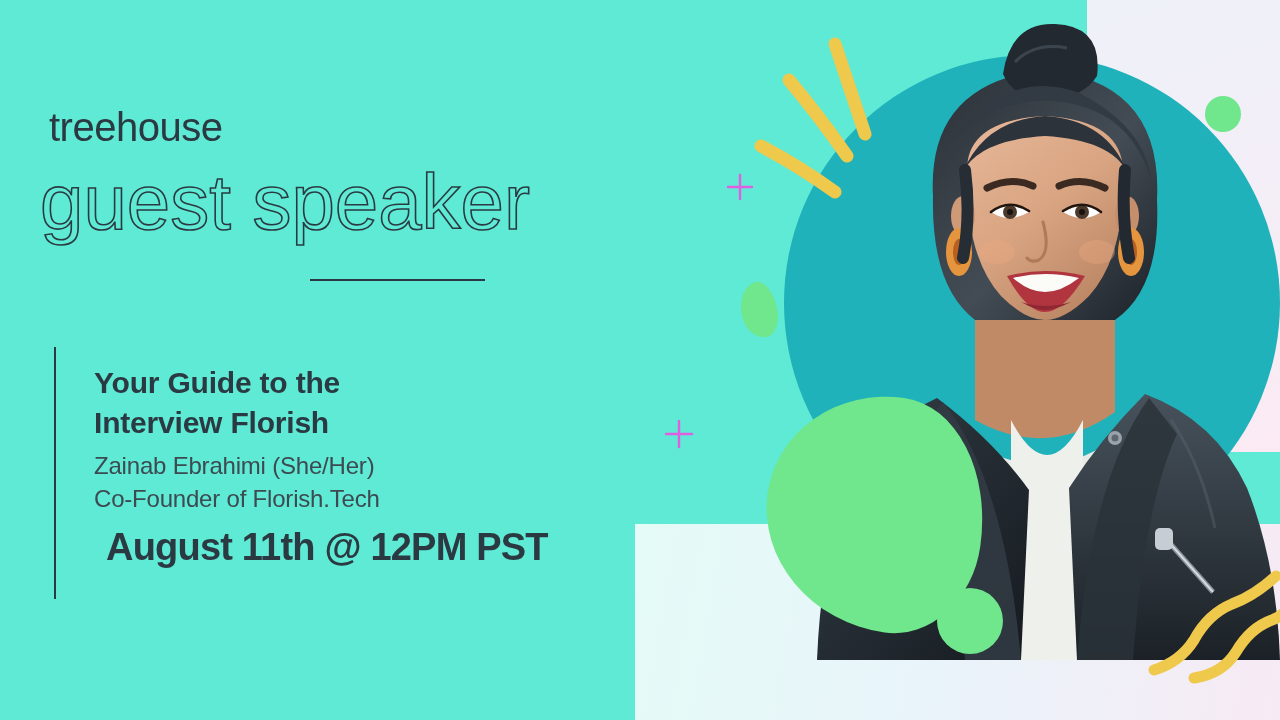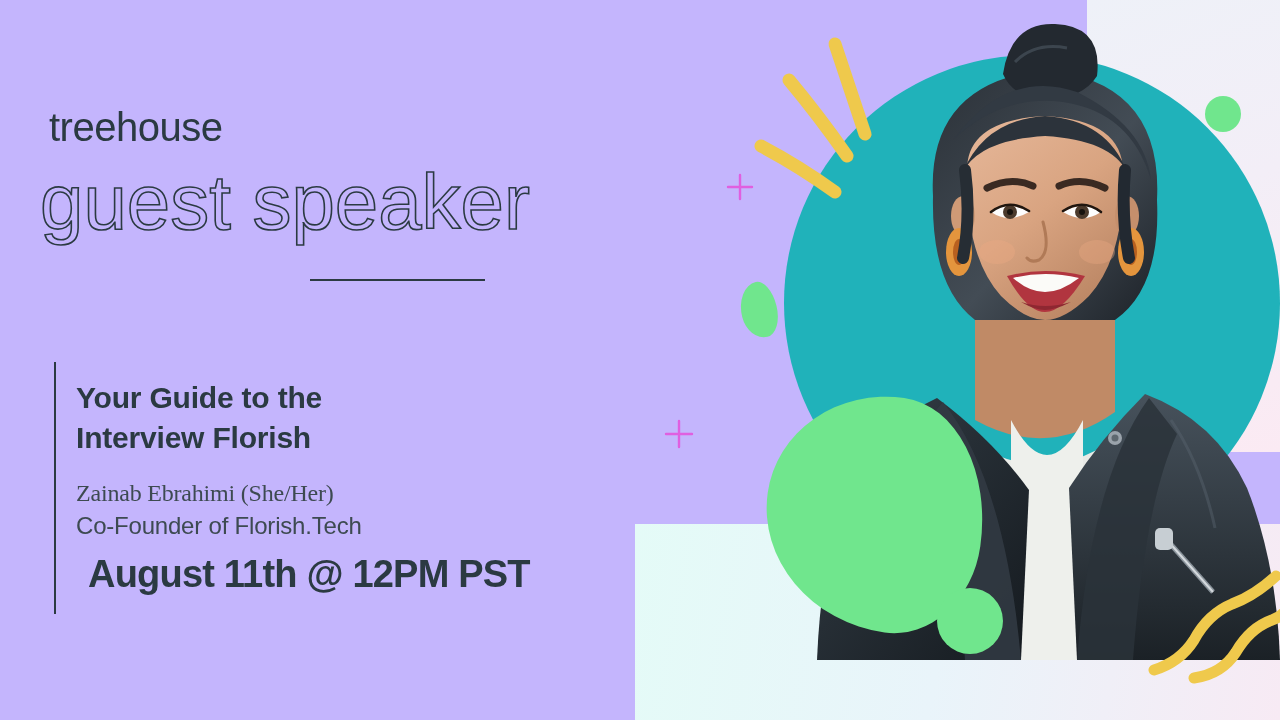--- a/index.html
+++ b/index.html
@@ -9,21 +9,21 @@
     background: #ffffff;
   }
   body {
     font-family: "Liberation Sans", sans-serif;
   }
   #stage {
     position: relative;
     width: 1280px;
     height: 720px;
     overflow: hidden;
-    background: #c4b5fd;
+    background: #5eead4;
   }
 
   
   .panel-topright {
     position: absolute;
     left: 1087px;
     top: 0;
     width: 193px;
     height: 452px;
     background: linear-gradient(160deg, #eef1f8 0%, #f3eef7 45%, #fbeaf3 100%);
@@ -148,45 +148,45 @@
   .series-word {
     font-size: 42px;
     font-weight: 400;
     color: #2b3a42;
     letter-spacing: -0.5px;
     line-height: 1;
   }
 
   .detail-block {
     position: absolute;
-    left: 54px; top: 362px;
+    left: 54px; top: 347px;
     width: 580px;
     height: 252px;
     border-left: 2px solid #2b3a42;
     box-sizing: border-box;
-    padding-left: 20px;
+    padding-left: 38px;
   }
   .talk-title {
     margin: 16px 0 0 0;
     font-size: 30px;
     font-weight: 700;
     line-height: 1.32;
     color: #2b3a42;
     letter-spacing: -0.2px;
   }
   .talk-title .line { display: block; }
   .speaker-name, .speaker-role {
     margin: 0;
     font-size: 24px;
     font-weight: 400;
     line-height: 1.35;
     color: #3d4a51;
     letter-spacing: -0.2px;
   }
-  .speaker-name { margin-top: 20px; font-family: Liberation Serif, serif; }
+  .speaker-name { margin-top: 8px; }
   .datetime {
     margin: 12px 0 0 12px;
     font-size: 38px;
     font-weight: 700;
     line-height: 1.1;
     color: #2b3a42;
     letter-spacing: -0.8px;
   }
 </style>
 </head>

